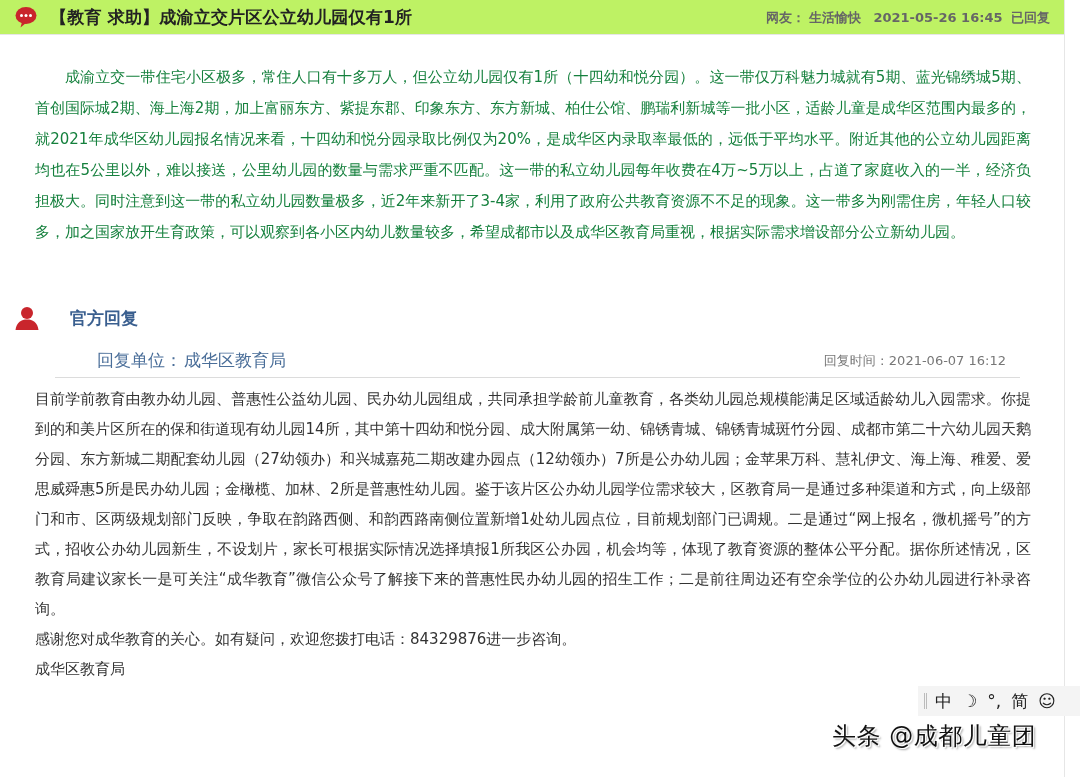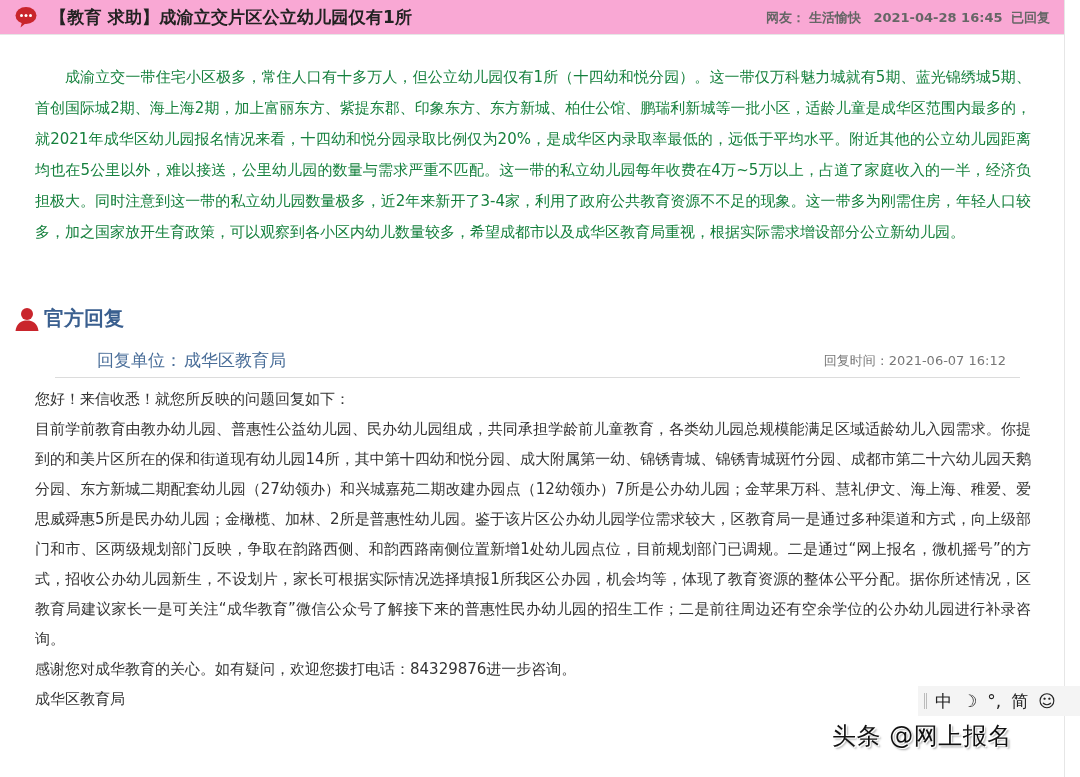--- a/index.html
+++ b/index.html
@@ -15,21 +15,21 @@
     }
     .right-rail {
       position: absolute; top: 0; right: 0;
       width: 16px; height: 777px;
       border-left: 1px solid #e6e6e6;
       background: #ffffff;
     }
     .title-bar {
       position: absolute; top: 0; left: 0;
       width: 1064px; height: 35px;
-      background: #f9a8d4;
+      background: #bef264;
       border-bottom: 1px solid #e6e6e6;
       display: flex; align-items: center;
     }
     .title-icon {
       margin-left: 14px; width: 24px; height: 24px;
       display: inline-flex; align-items: center; justify-content: center;
     }
     .title-text {
       margin-left: 12px;
       font-size: 17px; font-weight: bold; color: #222222;
@@ -48,22 +48,22 @@
       color: #15803d;
       text-indent: 2em;
       text-align: justify;
     }
     .official-head {
       position: absolute; top: 305px; left: 14px;
       display: flex; align-items: center;
     }
     .official-head .person-icon { width: 26px; height: 26px; }
     .official-head .label {
-      margin-left: 4px;
-      font-size: 20px; font-weight: bold; color: #3a5f8f;
+      margin-left: 30px;
+      font-size: 17px; font-weight: bold; color: #3a5f8f;
     }
     .reply-unit-row {
       position: absolute; top: 345px; left: 55px;
       width: 965px; height: 33px;
       border-bottom: 1px solid #dcdcdc;
     }
     .reply-unit {
       position: absolute; left: 0; top: 4px;
       font-size: 17px; color: #4a6e99; margin-left: 40px;
     }
@@ -113,21 +113,21 @@
         <ellipse cx="12" cy="10.5" rx="10.5" ry="8.5" fill="#c9252c"></ellipse>
         <path d="M8 17 L6.5 22.5 L12 18 Z" fill="#c9252c"></path>
         <circle cx="7.5" cy="10.5" r="1.5" fill="#ffffff"></circle>
         <circle cx="12" cy="10.5" r="1.5" fill="#ffffff"></circle>
         <circle cx="16.5" cy="10.5" r="1.5" fill="#ffffff"></circle>
       </svg>
     </span>
     <span class="title-text">【教育 求助】成渝立交片区公立幼儿园仅有1所</span>
     <div class="title-meta">
       <span>网友：</span><span>生活愉快</span>
-      <span style="margin-left:8px">2021-04-28 16:45</span>
+      <span style="margin-left:8px">2021-05-26 16:45</span>
       <span>已回复</span>
     </div>
   </div>
 
   <div class="right-rail"></div>
 
   <div class="question">成渝立交一带住宅小区极多，常住人口有十多万人，但公立幼儿园仅有1所（十四幼和悦分园）。这一带仅万科魅力城就有5期、蓝光锦绣城5期、首创国际城2期、海上海2期，加上富丽东方、紫提东郡、印象东方、东方新城、柏仕公馆、鹏瑞利新城等一批小区，适龄儿童是成华区范围内最多的，就2021年成华区幼儿园报名情况来看，十四幼和悦分园录取比例仅为20%，是成华区内录取率最低的，远低于平均水平。附近其他的公立幼儿园距离均也在5公里以外，难以接送，公里幼儿园的数量与需求严重不匹配。这一带的私立幼儿园每年收费在4万~5万以上，占道了家庭收入的一半，经济负担极大。同时注意到这一带的私立幼儿园数量极多，近2年来新开了3-4家，利用了政府公共教育资源不不足的现象。这一带多为刚需住房，年轻人口较多，加之国家放开生育政策，可以观察到各小区内幼儿数量较多，希望成都市以及成华区教育局重视，根据实际需求增设部分公立新幼儿园。</div>
 
   <div class="official-head">
     <span class="person-icon">
@@ -142,30 +142,29 @@
   <div class="reply-unit-row">
     <div class="reply-unit">
       <span>回复单位：</span><span>成华区教育局</span>
     </div>
     <div class="reply-time">
       <span>回复时间：</span><span>2021-06-07 16:12</span>
     </div>
   </div>
 
   <div class="reply-body">
-    <p>您好！来信收悉！就您所反映的问题回复如下：</p>
     <p>目前学前教育由教办幼儿园、普惠性公益幼儿园、民办幼儿园组成，共同承担学龄前儿童教育，各类幼儿园总规模能满足区域适龄幼儿入园需求。你提到的和美片区所在的保和街道现有幼儿园14所，其中第十四幼和悦分园、成大附属第一幼、锦锈青城、锦锈青城斑竹分园、成都市第二十六幼儿园天鹅分园、东方新城二期配套幼儿园（27幼领办）和兴城嘉苑二期改建办园点（12幼领办）7所是公办幼儿园；金苹果万科、慧礼伊文、海上海、稚爱、爱思威舜惠5所是民办幼儿园；金橄榄、加林、2所是普惠性幼儿园。鉴于该片区公办幼儿园学位需求较大，区教育局一是通过多种渠道和方式，向上级部门和市、区两级规划部门反映，争取在韵路西侧、和韵西路南侧位置新增1处幼儿园点位，目前规划部门已调规。二是通过“网上报名，微机摇号”的方式，招收公办幼儿园新生，不设划片，家长可根据实际情况选择填报1所我区公办园，机会均等，体现了教育资源的整体公平分配。据你所述情况，区教育局建议家长一是可关注“成华教育”微信公众号了解接下来的普惠性民办幼儿园的招生工作；二是前往周边还有空余学位的公办幼儿园进行补录咨询。</p>
     <p>感谢您对成华教育的关心。如有疑问，欢迎您拨打电话：84329876进一步咨询。</p>
     <p>成华区教育局</p>
   </div>
 
   <div class="ime-toolbar">
     <span class="grip"></span>
     <span class="ime-item">中</span>
     <span class="ime-item">☽</span>
     <span class="ime-item">°,</span>
     <span class="ime-item">简</span>
     <span class="ime-item">☺</span>
   </div>
 
-  <div class="watermark">头条 @网上报名</div>
+  <div class="watermark">头条 @成都儿童团</div>
 
 </div>
 
 </body></html>

